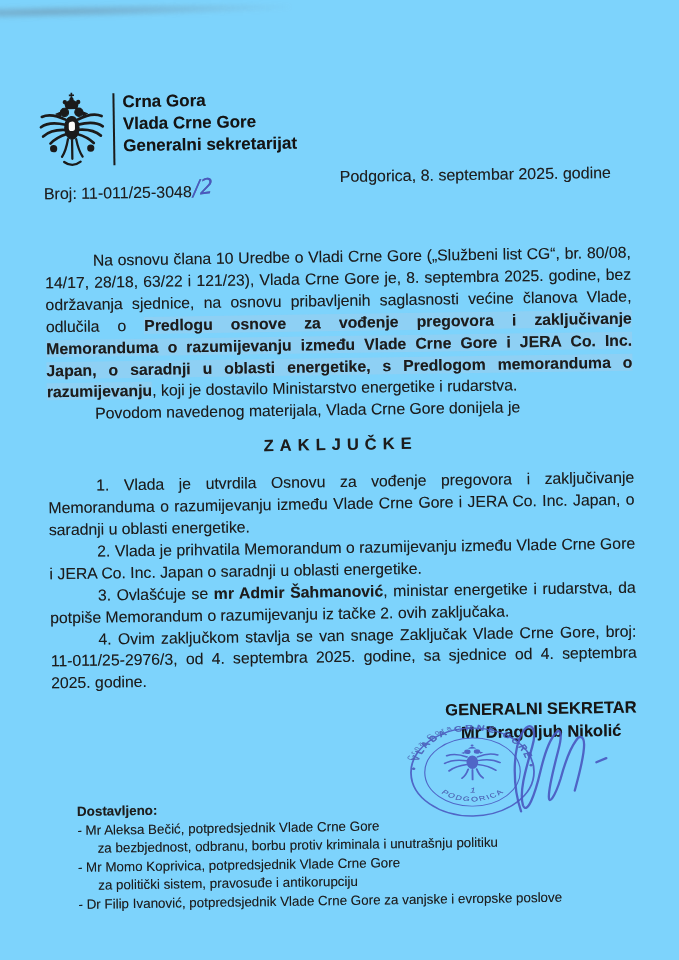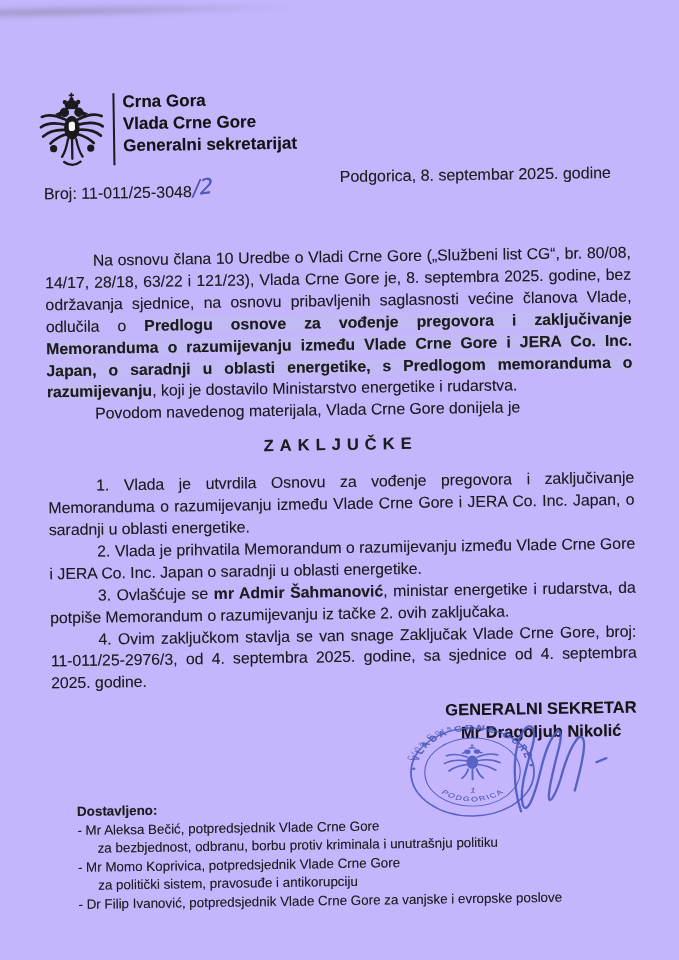--- a/index.html
+++ b/index.html
@@ -1,18 +1,18 @@
 <!DOCTYPE html>
 <html style="--ink-blue: #4a58c0;"><head>
 <meta charset="utf-8">
 <style>
   html,body { margin:0; padding:0; }
   .page {
     position:relative; width:679px; height:960px; overflow:hidden;
-    background:#c4b5fd;
+    background:#7dd3fc;
     font-family:"Liberation Sans", sans-serif;
     color:#222;
   }
   .tilt { position:absolute; inset:0; transform:rotate(-0.85deg); transform-origin:340px 470px;
           text-shadow:0 0 .5px rgba(40,40,40,.45); }
   .smudge { position:absolute; top:4px; left:-10px; width:300px; height:12px;
     background:radial-gradient(ellipse at 20% 50%, rgba(95,95,105,.38), rgba(120,120,130,.12) 55%, transparent 75%);
     filter:blur(2px); transform:rotate(-1.2deg); }
   
   .header { position:absolute; left:44px; top:86px; display:flex; align-items:flex-start; }

